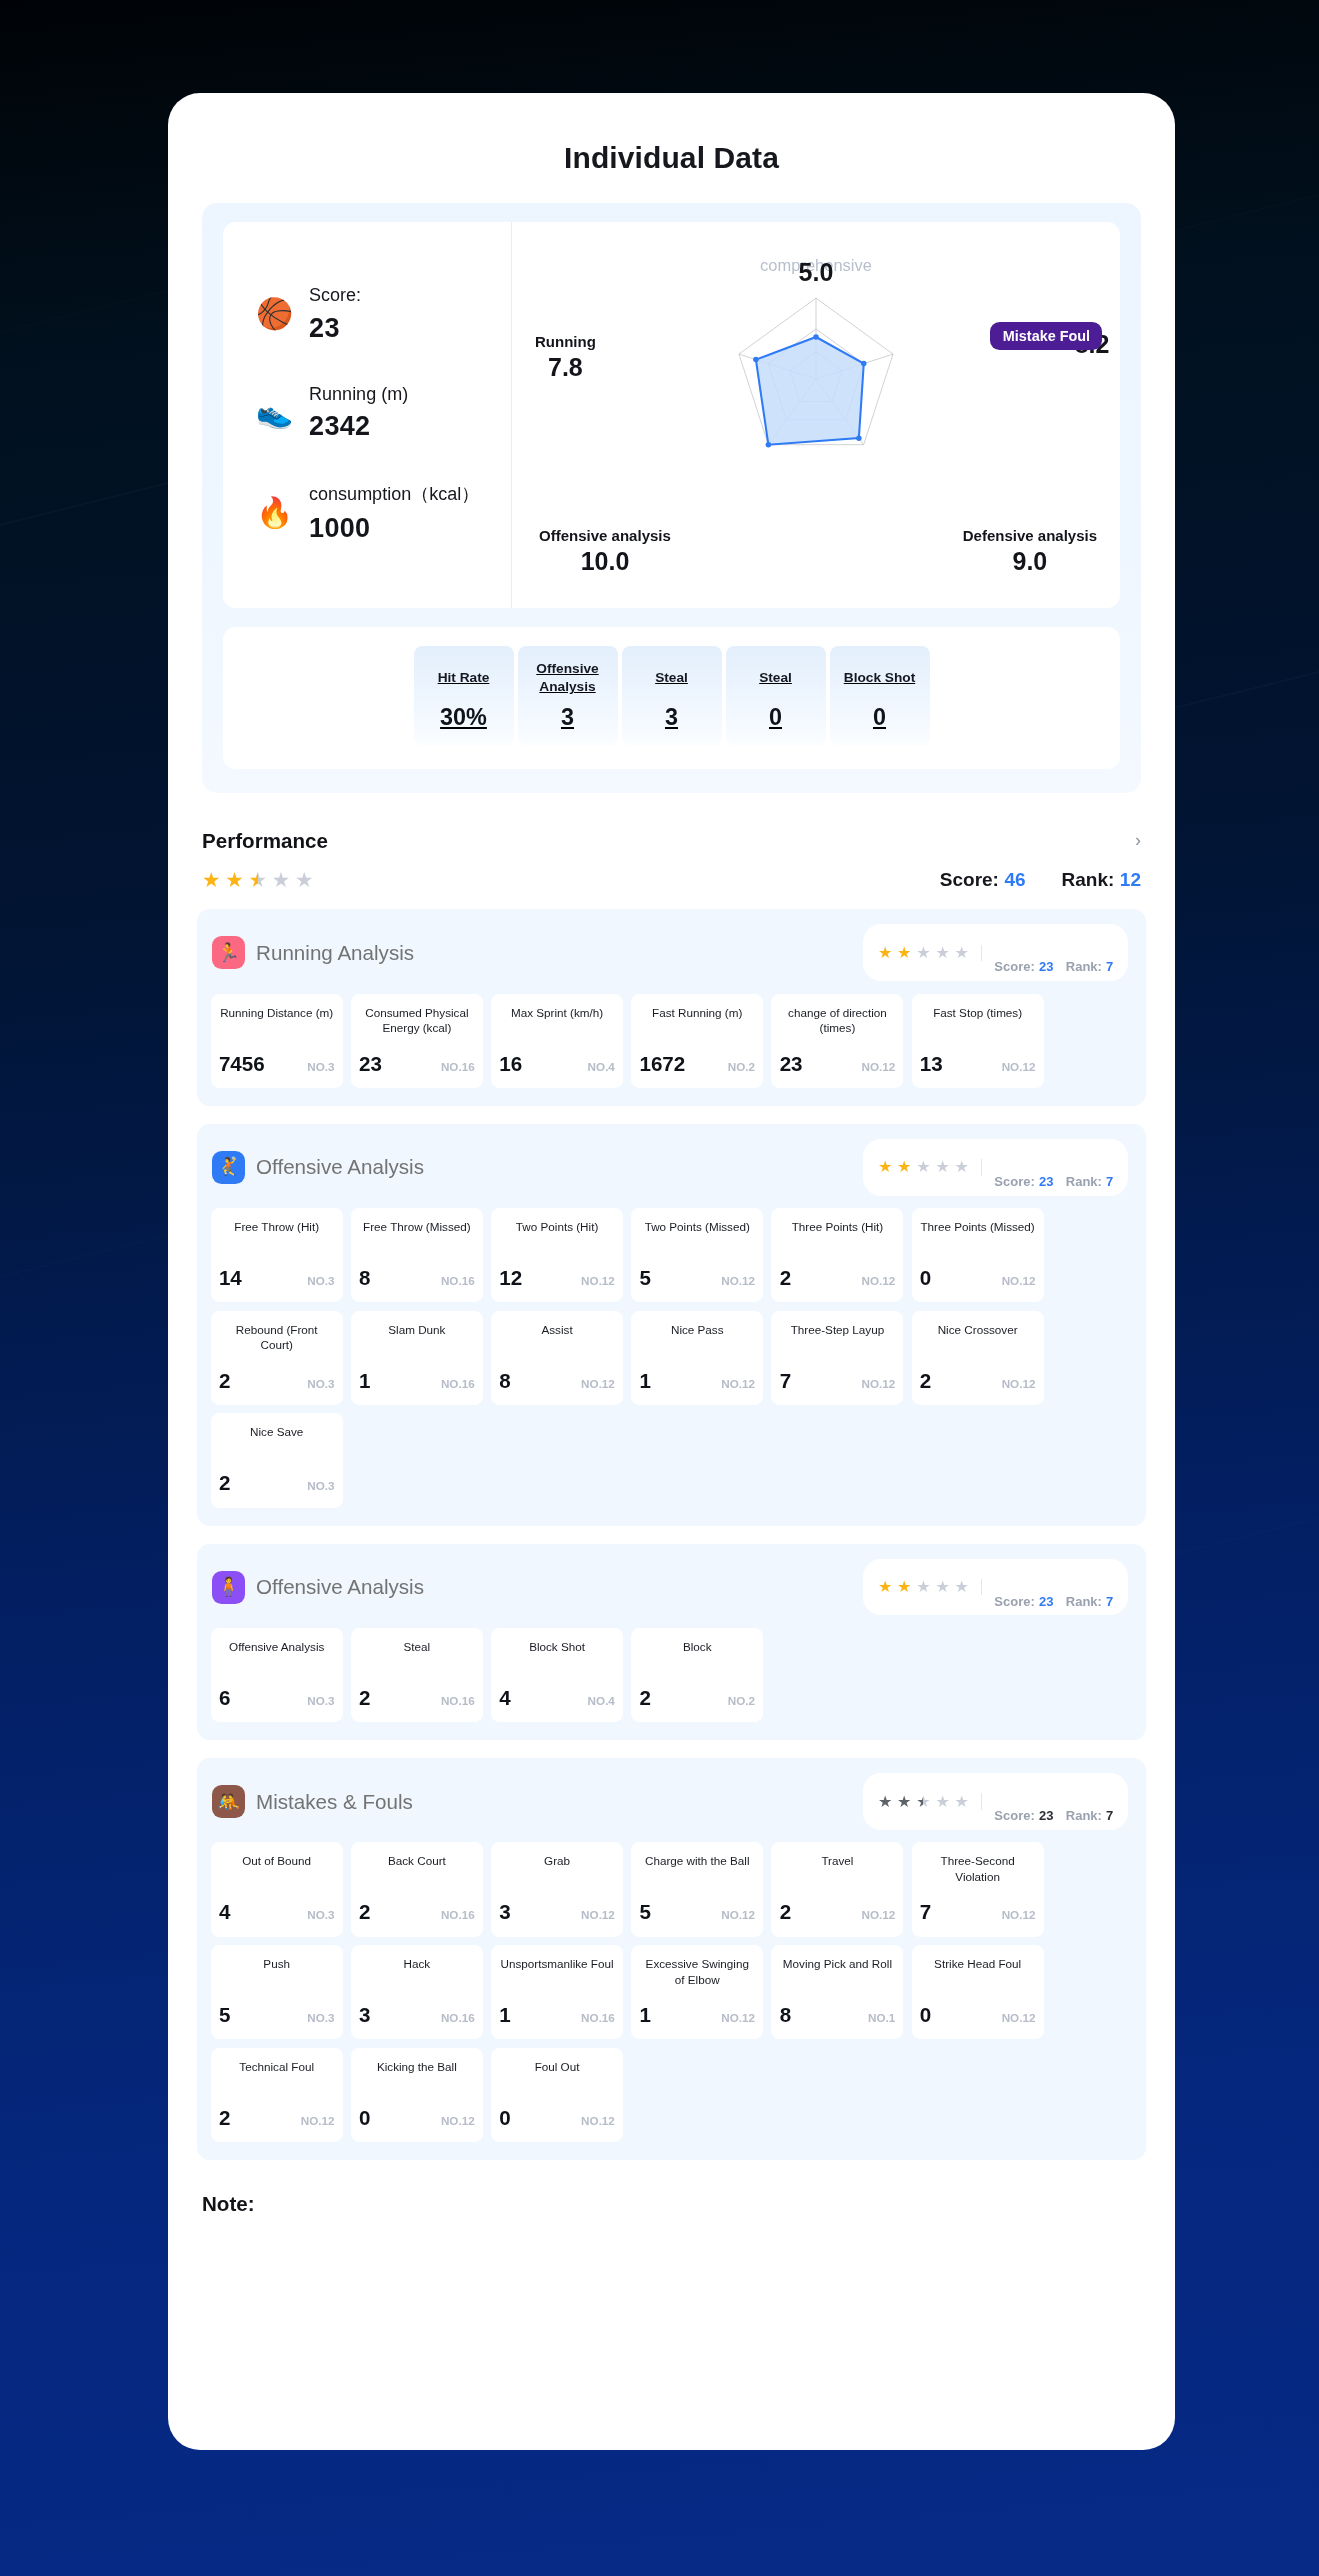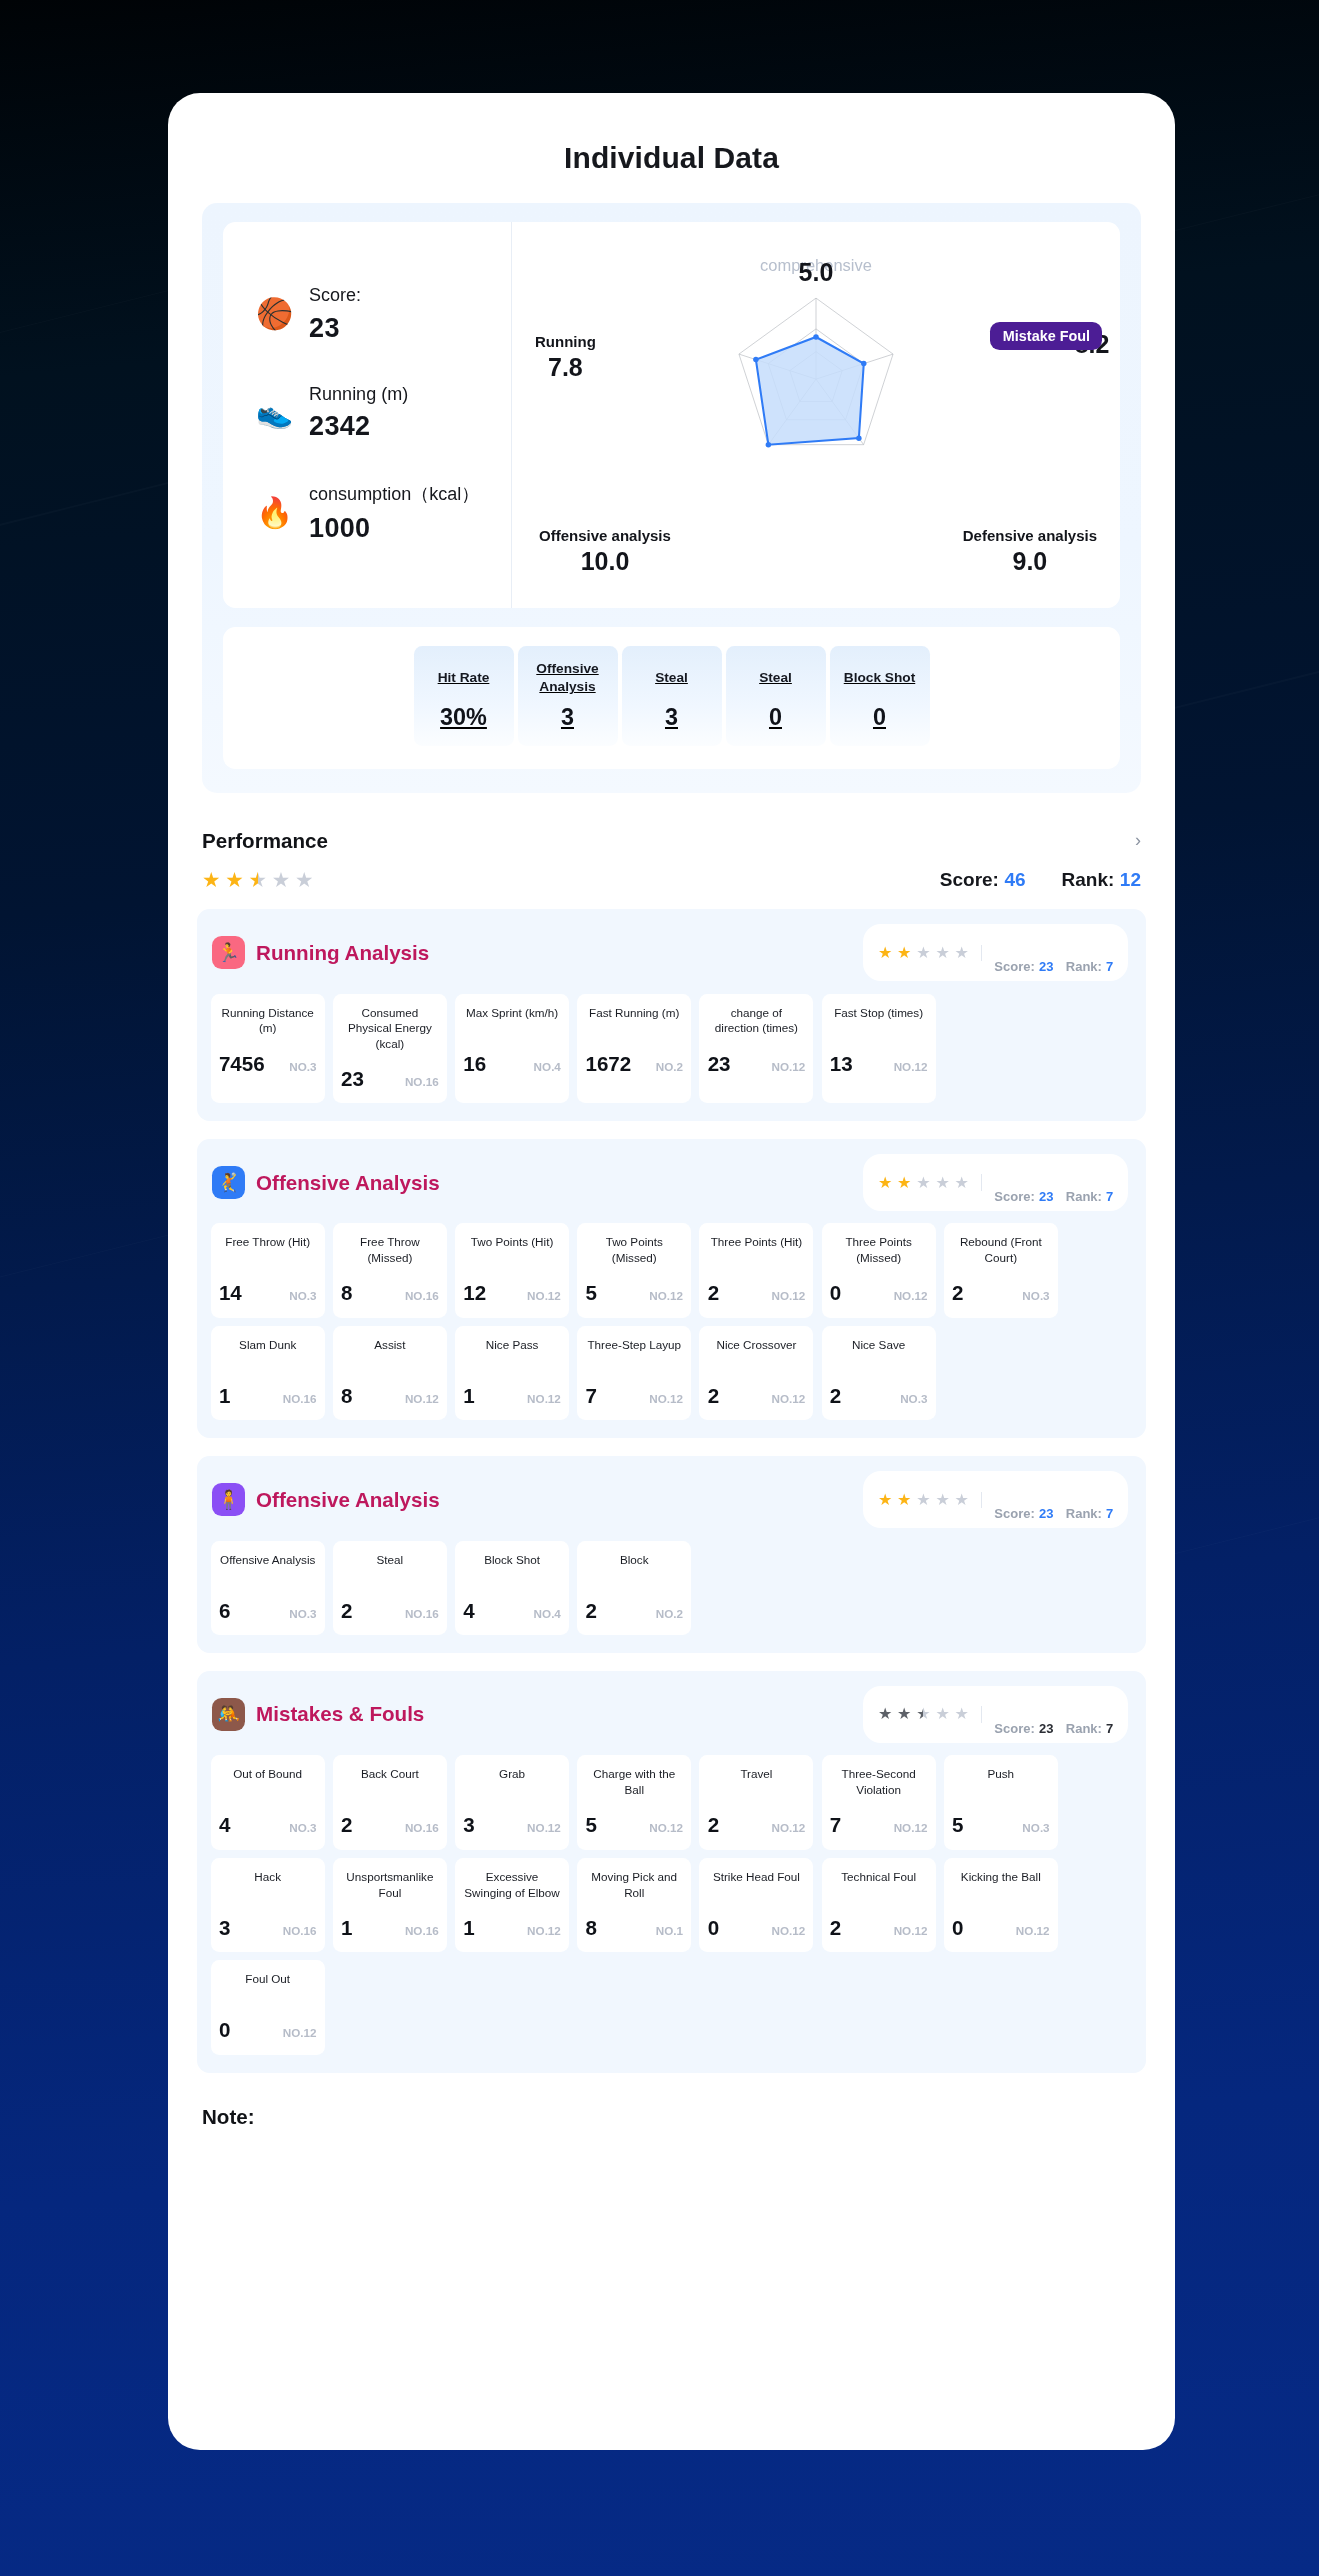--- a/index.html
+++ b/index.html
@@ -59,30 +59,30 @@
   .star { font-size:20.6px; line-height:1; color:#c9ced8; }
   .star.on { color:#fcb415; }
   .star.half { background: linear-gradient(90deg,#fcb415 50%, #c9ced8 50%); -webkit-background-clip: text; background-clip:text; color: transparent;}
   .scorerank { display:flex; gap:36px; font-size:19px; font-weight:700; color:#15171c;}
   .scorerank b { color:#2f7bf6; font-weight:700; margin-left:5.5px;}
 
   .section { margin: 18px 29px 0 29px; background:#f1f7fe; border-radius:12.4px; padding: 15px 13.7px 18px 13.7px;}
   .sec-head { display:flex; align-items:center; justify-content:space-between; padding: 0 4.1px 0 1.4px;}
   .sec-left { display:flex; align-items:center; gap:11px;}
   .sec-icon { width:33px; height:33px; border-radius:9.6px; display:flex; align-items:center; justify-content:center; color:#fff; font-size:18.6px;}
-  .sec-name { font-size:20.6px; font-weight:700; color:#be185d;}
+  .sec-name { font-size:20.6px; font-weight:400; color:#737373;}
   .rate-pill { background:#fff; border-radius:18px; padding:6.9px 15px; display:flex; align-items:center; gap:12.4px;}
   .rate-pill .stars .star { font-size:16px;}
   .rate-pill .divider { width:0.7px; height:16.5px; background:#e3e8f0;}
   .rate-pill .sr { font-size:13px; color:#9aa2af; font-weight:600;margin-top:28px;}
   .rate-pill .sr b { color:#2f7bf6; margin-left:4.1px; font-weight:700;}
   .rate-pill .sr.gray b { color:#2b2e35; }
 
   .grid { display:flex; flex-wrap:wrap; gap:8.2px; margin-top:12.4px;}
-  .cell { width:114px; background:#fff; border-radius:8.2px; padding:11px 8.2px 12.4px 8.2px; display:flex; flex-direction:column;}
+  .cell { width:132px; background:#fff; border-radius:8.2px; padding:11px 8.2px 12.4px 8.2px; display:flex; flex-direction:column;}
   .cell .cl { font-size:11.7px; color:#1a1d24; text-align:center; line-height:1.35; min-height:32px;}
   .cell .cr { display:flex; align-items:baseline; justify-content:space-between; margin-top:15px;}
   .cell .cv { font-size:20.6px; font-weight:700; color:#0f1218;}
   .cell .cn { font-size:11.7px; color:#b6bcc8; font-weight:600;}
 
   .note { margin: 32px 34px 48px 34px; font-size:20.6px; font-weight:700; color:#111317;}
 </style>
 </head>
 <body>
 

